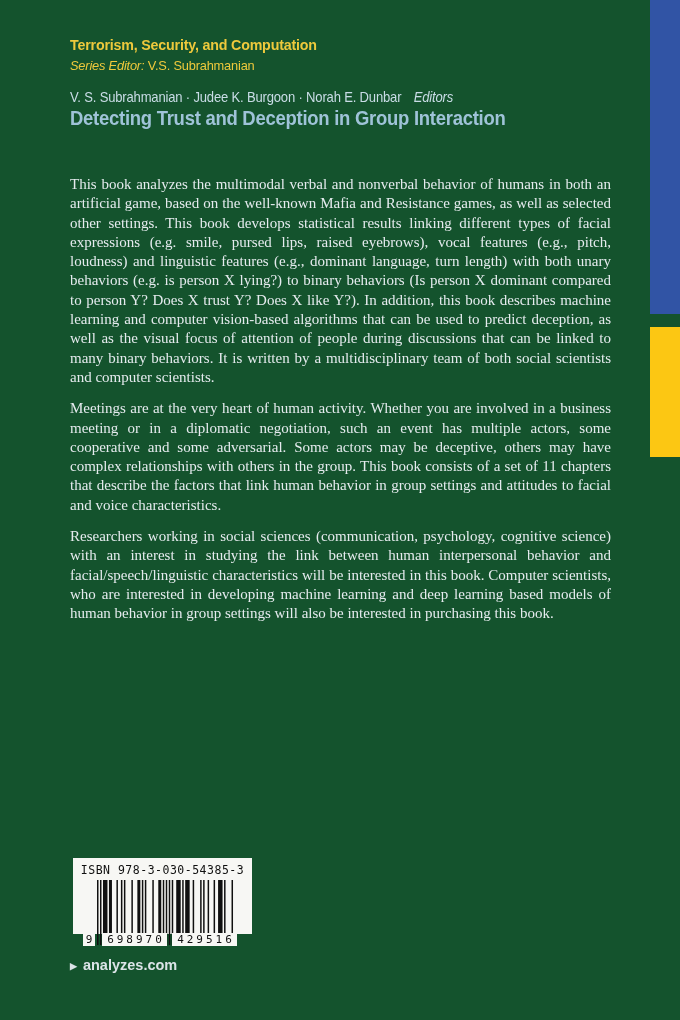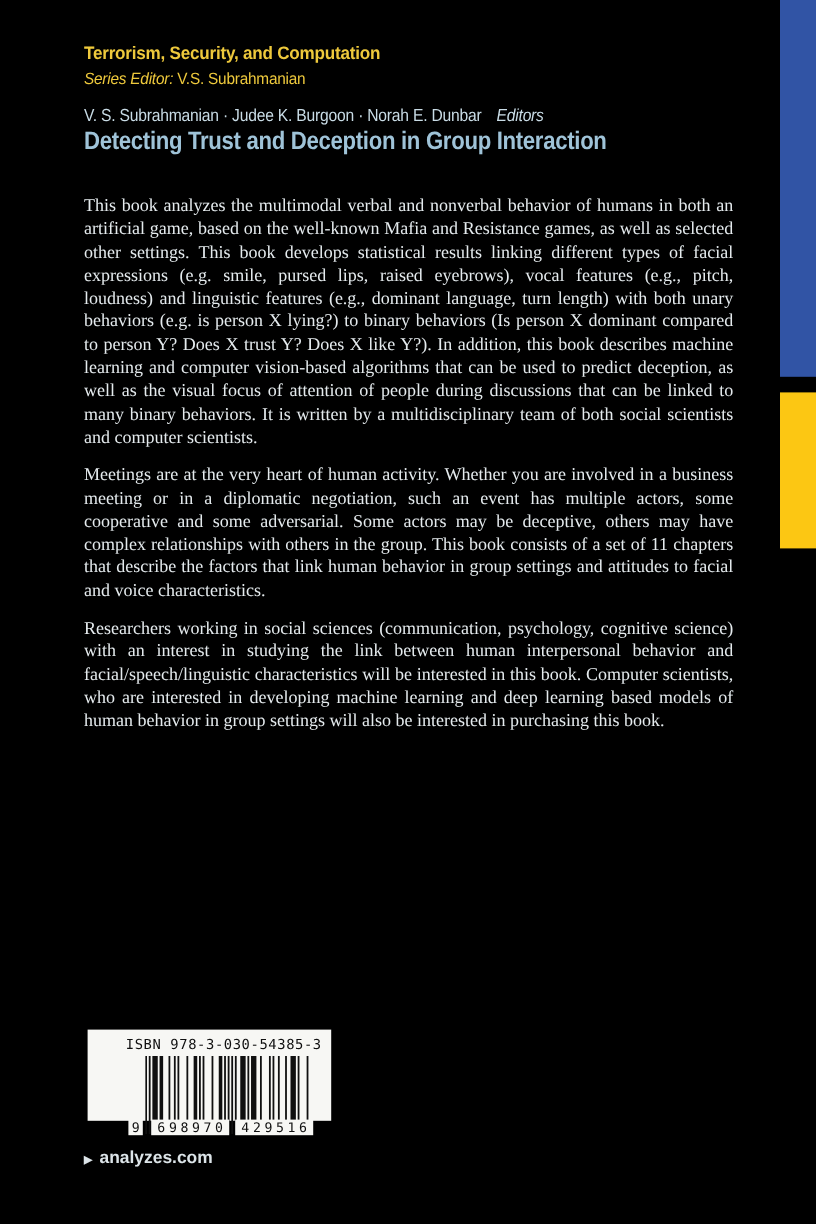--- a/index.html
+++ b/index.html
@@ -44,26 +44,25 @@
     transform:scaleX(0.88);transform-origin:left top;
     white-space:nowrap;
   }
   
   .body-text{
     position:absolute;left:70px;top:163px;width:541px;
     font-family:"Liberation Serif",serif;
     font-size:15px;line-height:19.3px;
     text-align:justify;
   }
-  .body-text p{margin:0 0 12px 0;}
+  .body-text p{margin:12px 0 12px 0;}
   
   .isbn-box{
     position:absolute;left:73px;top:858px;width:179px;height:76px;
     background:#f7f7f4;
-    padding-left:24px;
   }
   .isbn-text{
     padding-top:5px;text-align:center;
     font-family:"DejaVu Sans Mono",monospace;
     font-size:11.5px;letter-spacing:0.5px;color:#101010;
     white-space:nowrap;
   }
   .barcode-area{
     position:relative;margin:3px 0 0 10px;height:67px;width:160px;
   }
@@ -80,21 +79,21 @@
   .springer-line{
     position:absolute;left:70px;top:957px;
     font-size:14.5px;font-weight:700;color:#dce4e8;
     display:flex;align-items:center;gap:6px;
   }
   .springer-line .tri{font-size:9px;position:relative;top:0.5px;}
 </style>
 </head>
 <body>
 
-<div class="cover" style="background: #000000;">
+<div class="cover" style="background: #14532d;">
 
   <div class="stripe-blue" style="background: rgb(49, 84, 165);"></div>
   <div class="square-yellow" style="background: rgb(252, 199, 19);"></div>
 
   <div class="series-title" style="color: rgb(238, 201, 60);">Terrorism, Security, and Computation</div>
 
   <div class="series-editor" style="color: rgb(238, 201, 60);">
     <span class="lbl">Series Editor:</span>
     <span>V.S. Subrahmanian</span>
   </div>

